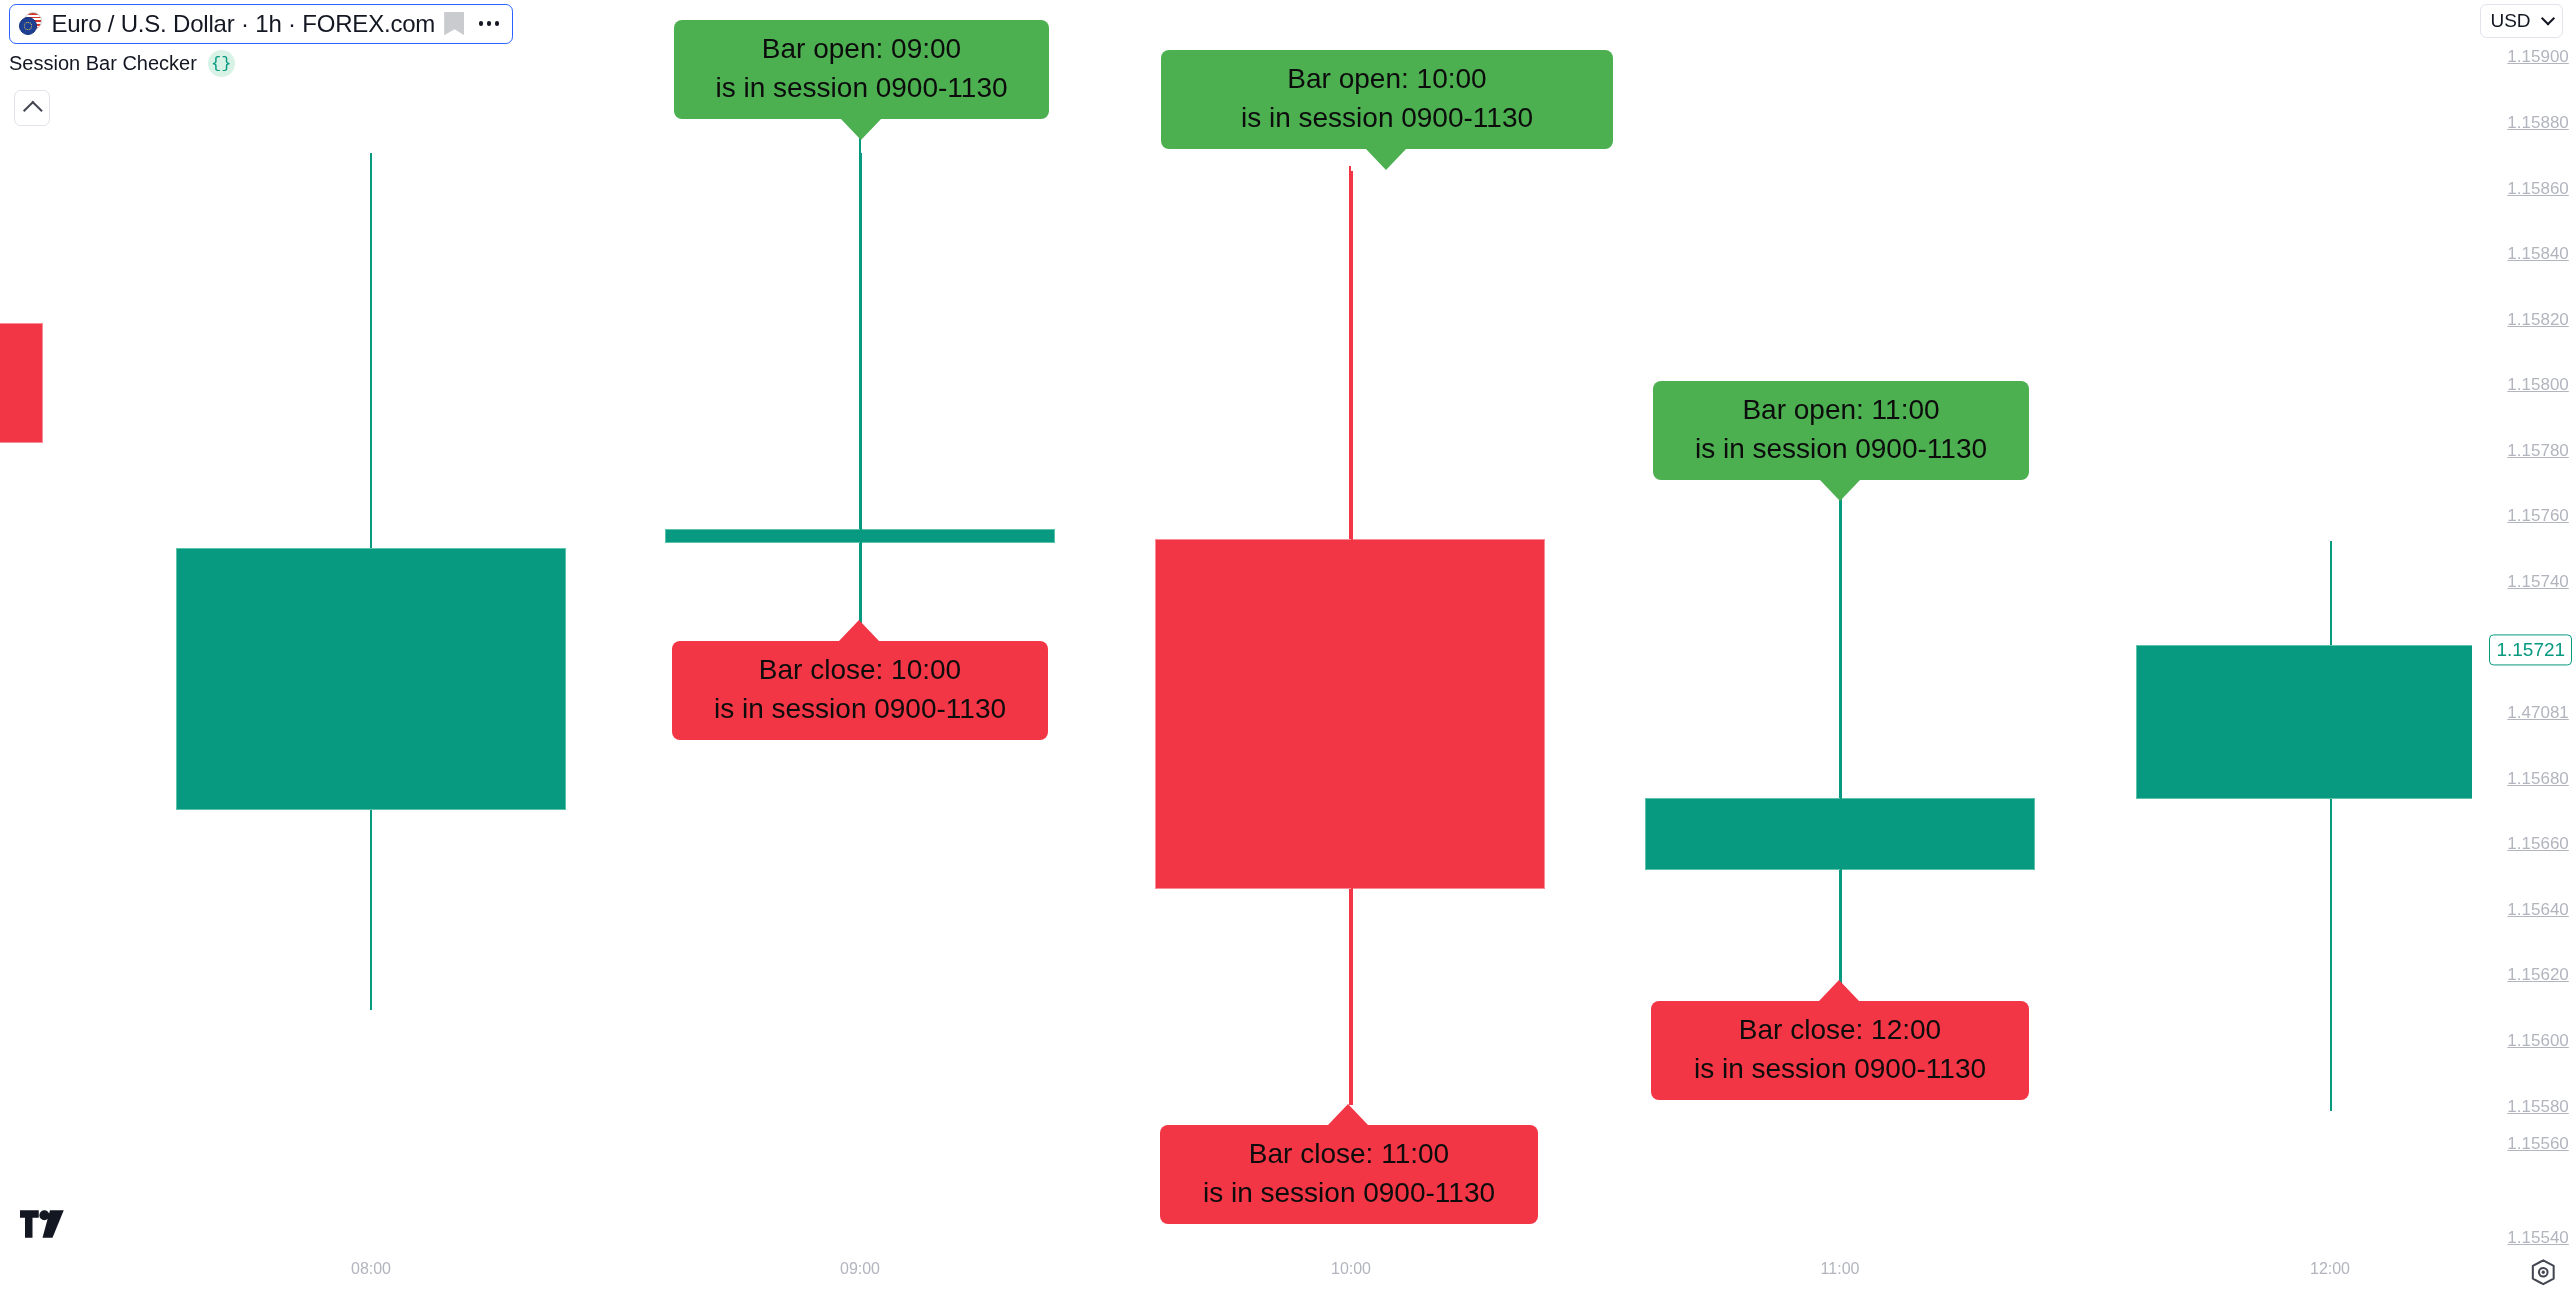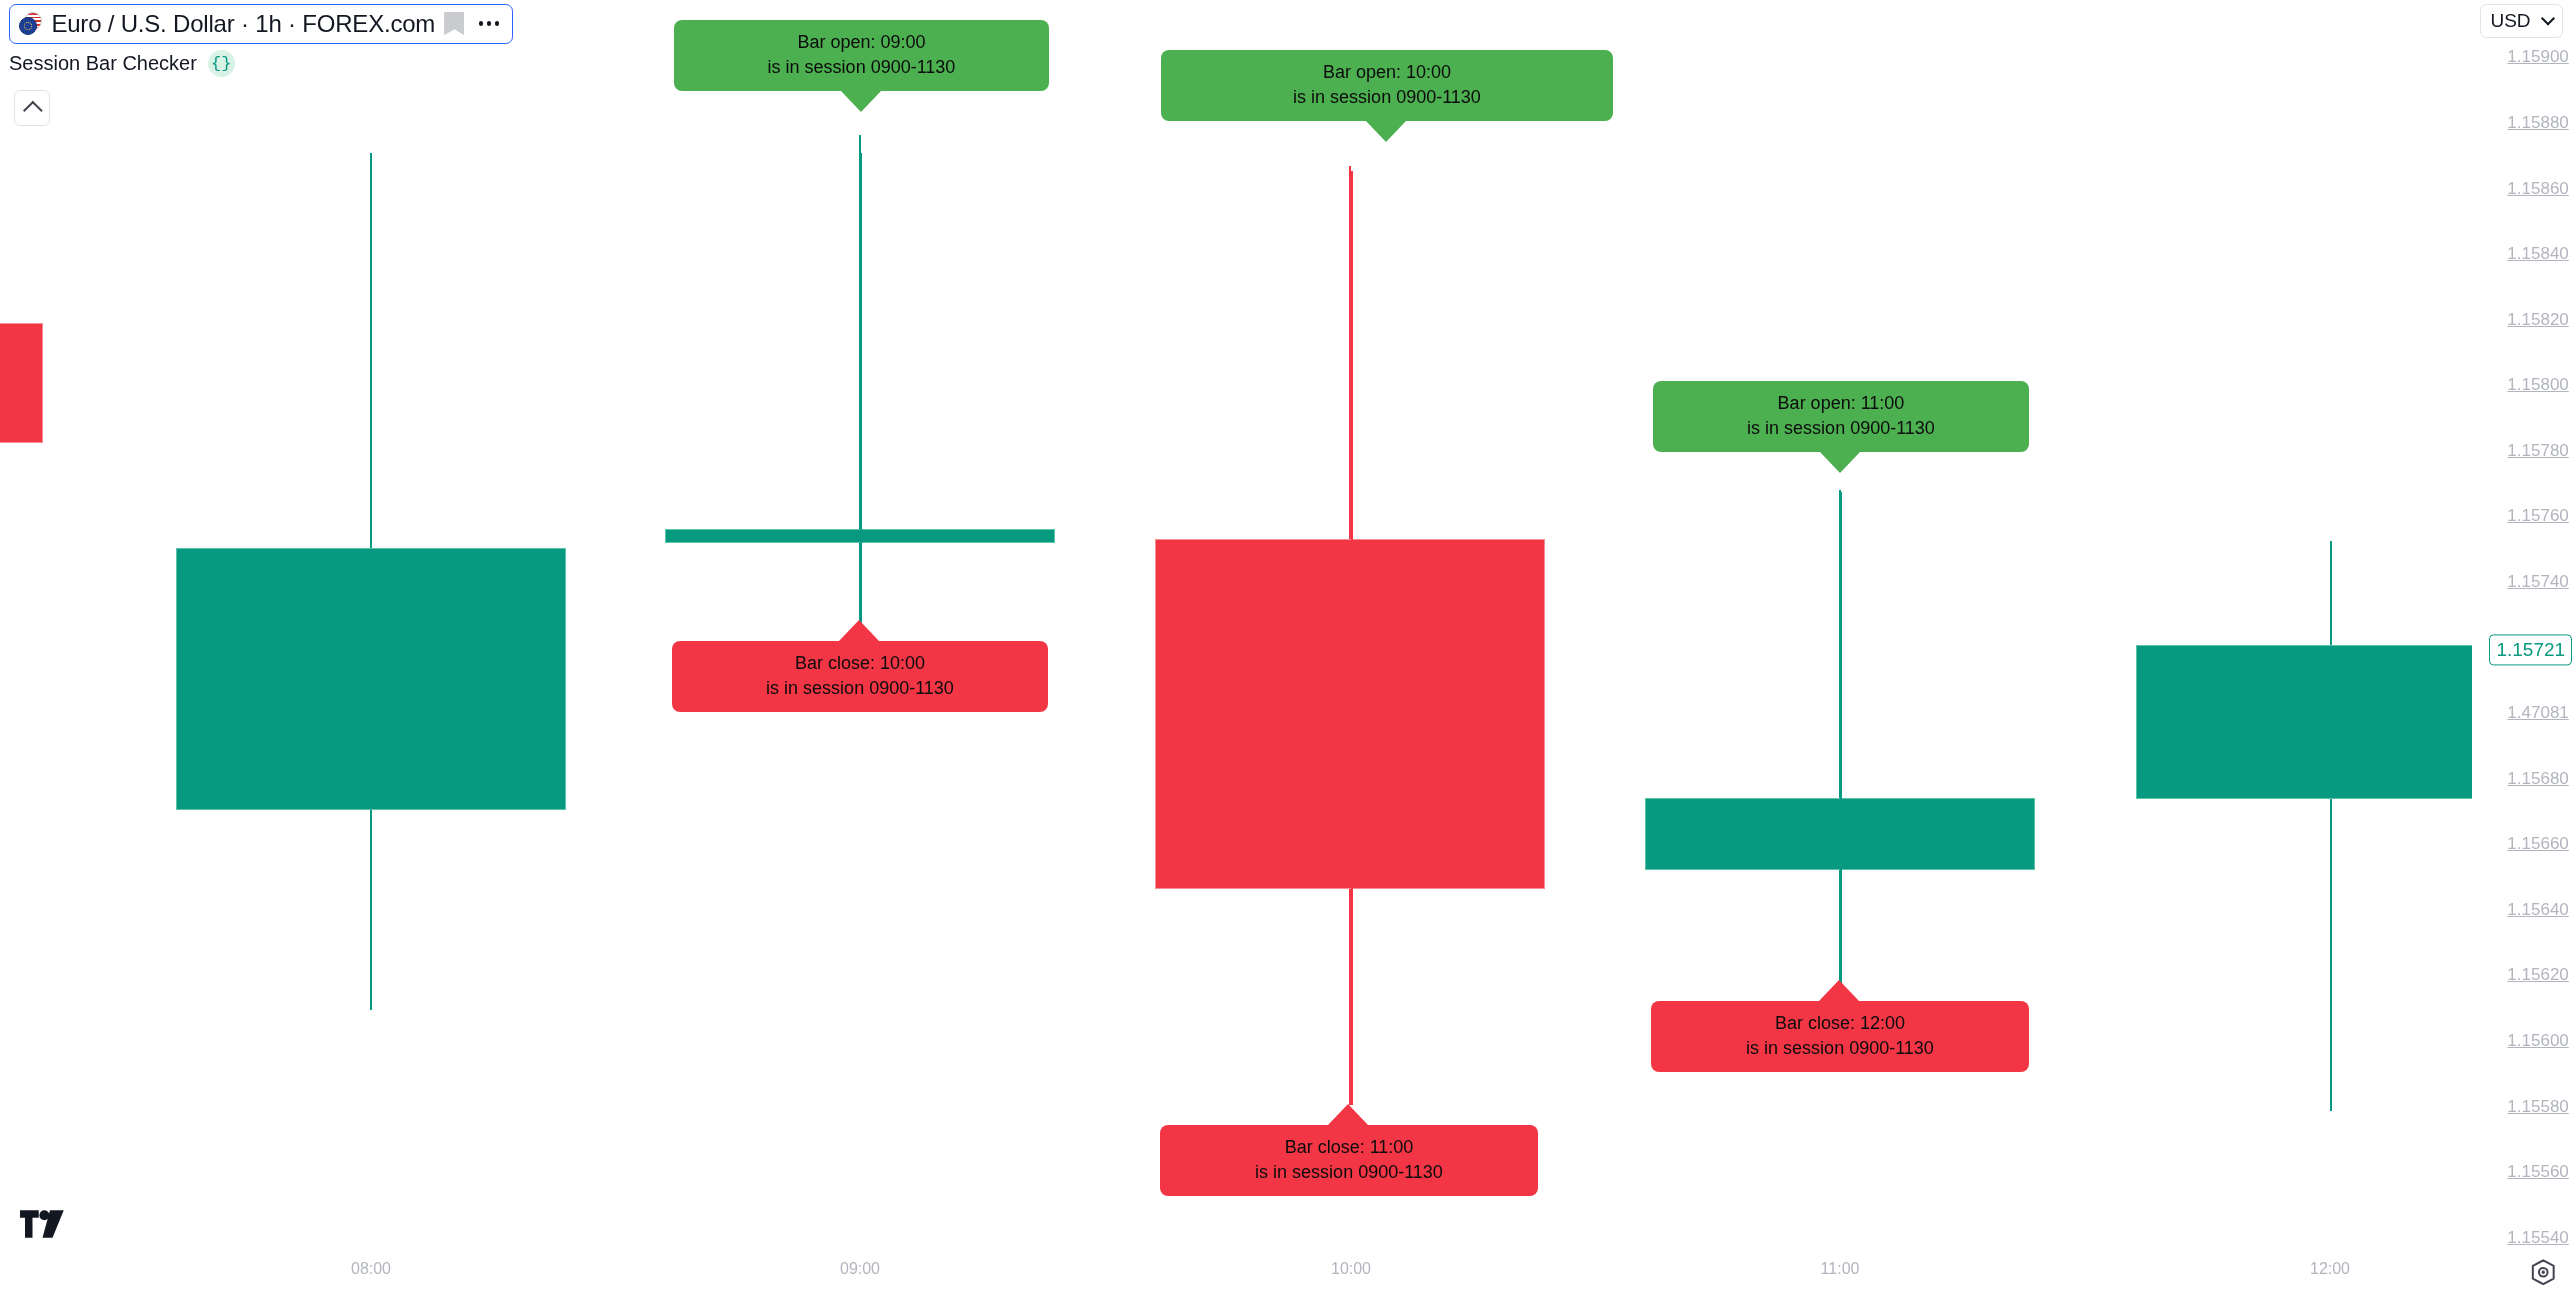--- a/index.html
+++ b/index.html
@@ -171,21 +171,21 @@
   .c-dn .body { background: #f23645; border: 0.9px solid #f78c95; }
 
   
   .bubble {
     position: absolute;
     box-sizing: border-box;
     border-radius: 8px;
     padding: 10px 20px 11.7px 20px;
     text-align: center;
     color: #0c0c0c;
-    font-size: 18px;
+    font-size: 28px;
     line-height: 1.38;
     white-space: nowrap;
     z-index: 30;
   }
   .bubble .l1, .bubble .l2 { display: block; }
   .bubble-green { background: #4caf50; }
   .bubble-red { background: #f23645; }
   
   .bubble-green::after {
     content: "";
@@ -424,21 +424,21 @@
     <div class="price-tick" style="top:516px;">1.15760</div>
     <div class="price-tick" style="top:582px;">1.15740</div>
     <div class="price-current" style="top:650px;margin-left:8px;">1.15721</div>
     <div class="price-tick" style="top:713px;">1.47081</div>
     <div class="price-tick" style="top:779px;">1.15680</div>
     <div class="price-tick" style="top:844px;">1.15660</div>
     <div class="price-tick" style="top:910px;">1.15640</div>
     <div class="price-tick" style="top:975px;">1.15620</div>
     <div class="price-tick" style="top:1041px;">1.15600</div>
     <div class="price-tick" style="top:1107px;">1.15580</div>
-    <div class="price-tick" style="top:1172px;margin-left:24px;">1.15560</div>
+    <div class="price-tick" style="top:1144px;margin-left:24px;">1.15560</div>
     <div class="price-tick" style="top:1238px;">1.15540</div>
   </div>
 
   <div class="currency-select">
     <span class="cs-label">USD</span>
     <span class="cs-chevron"></span>
   </div>
 
   <div id="time-scale">
     <div class="time-tick" style="left:371px;">08:00</div>

